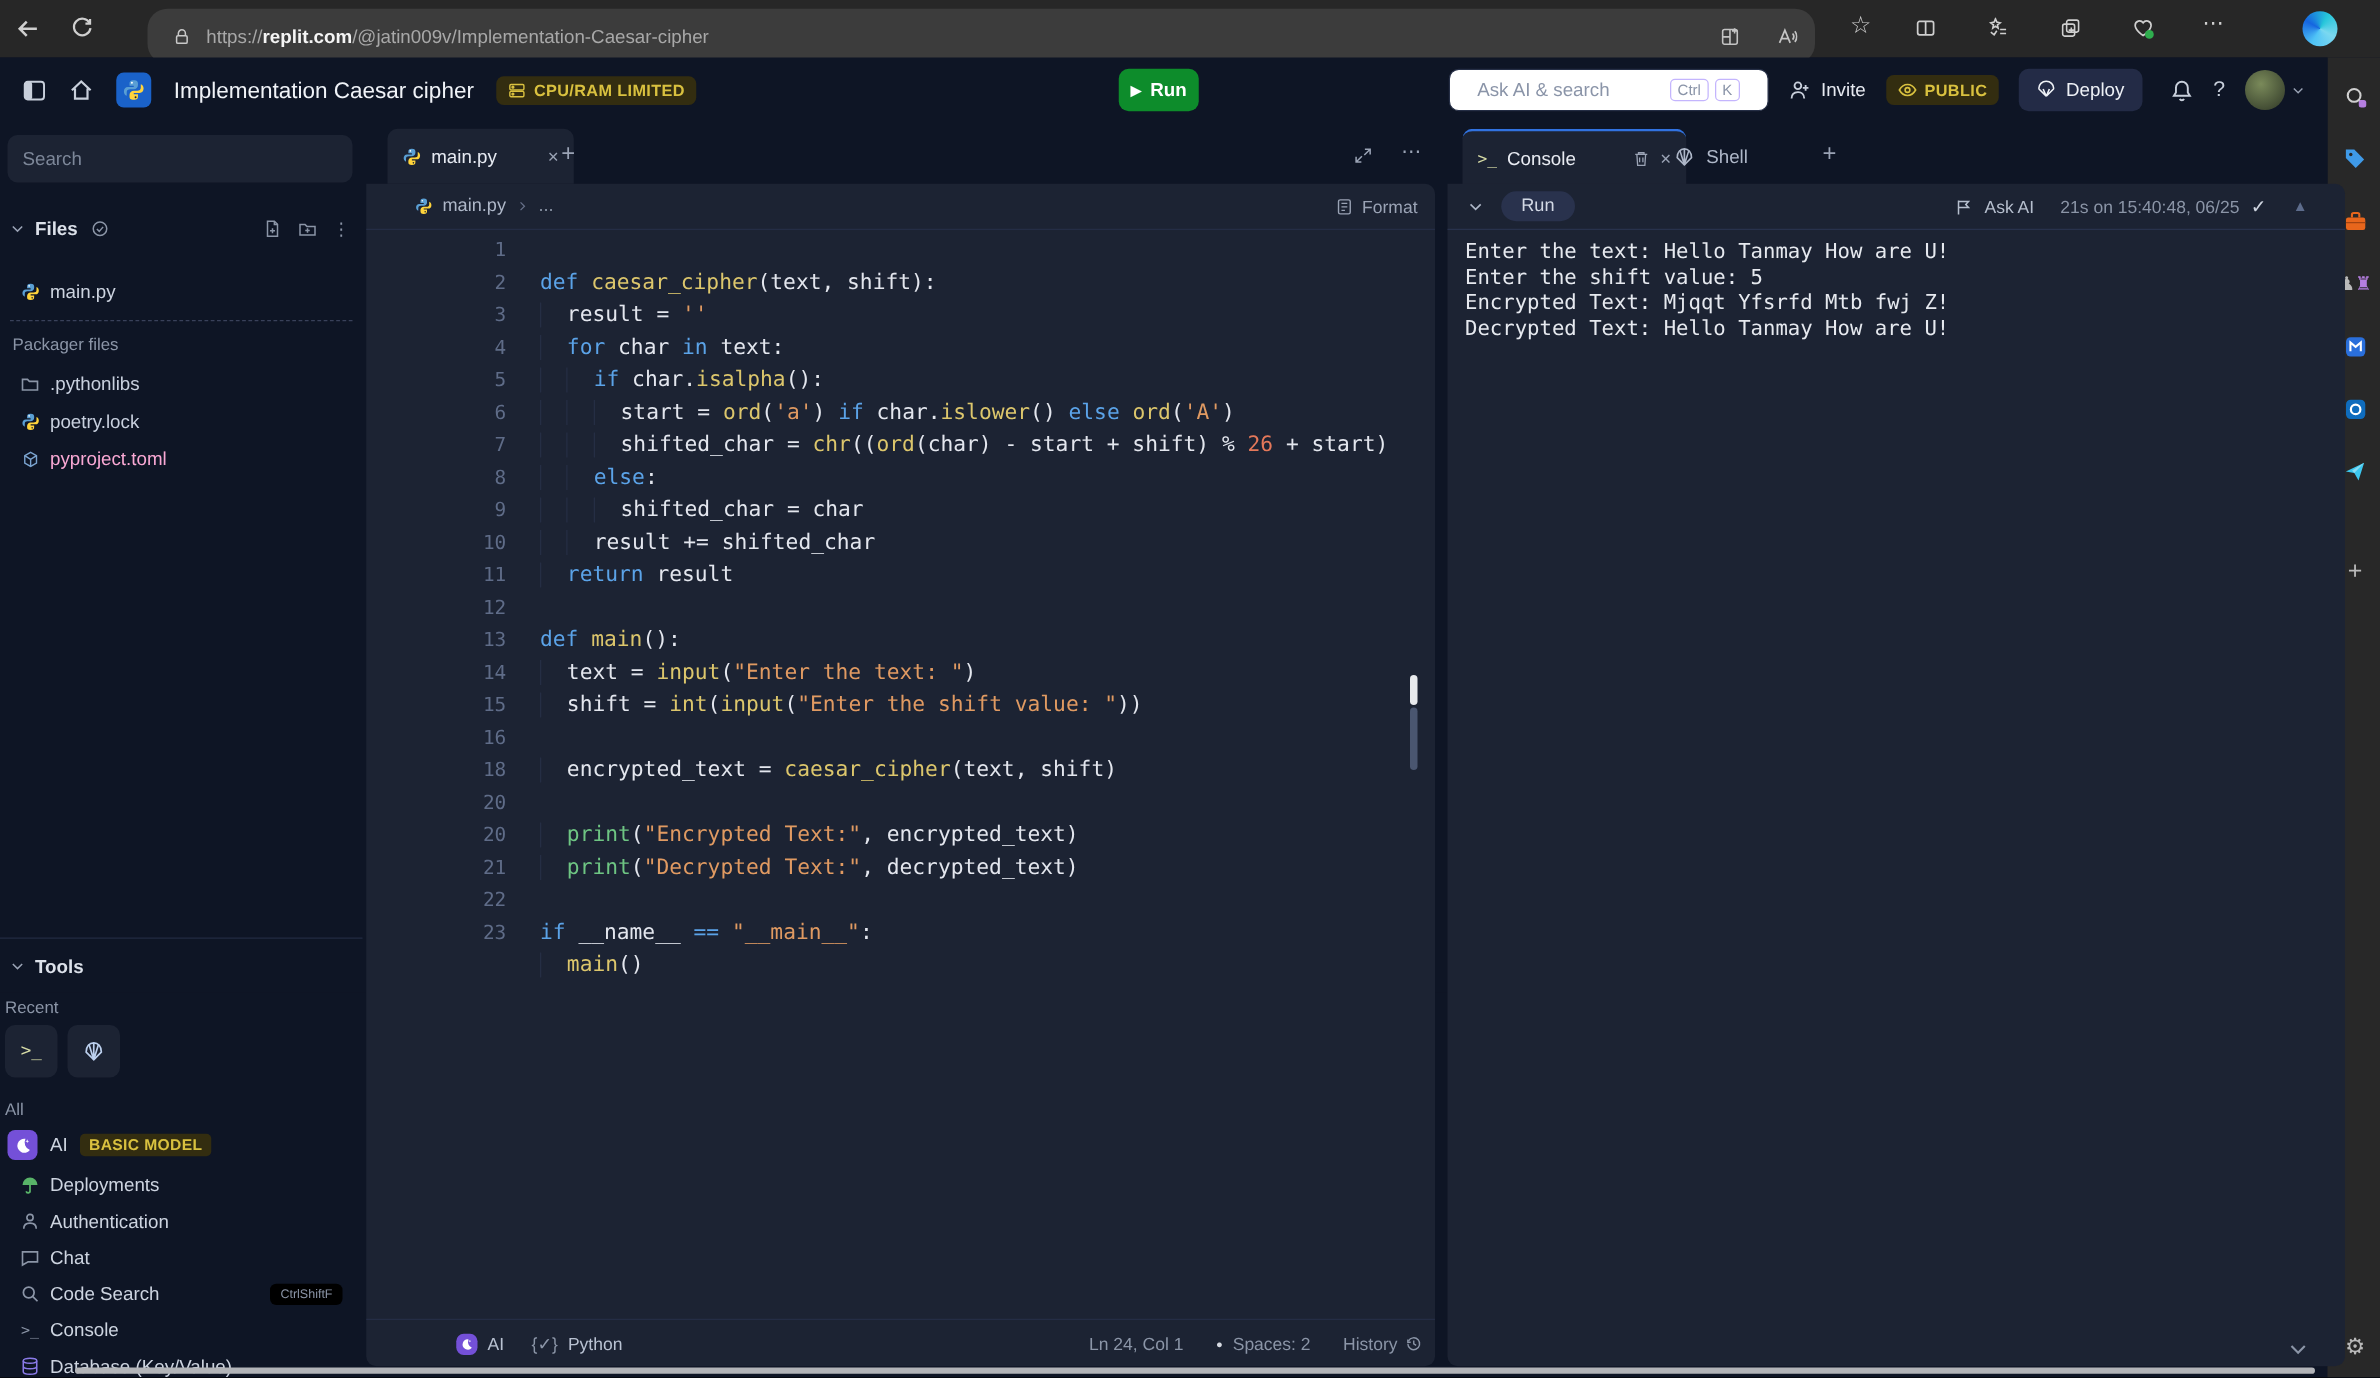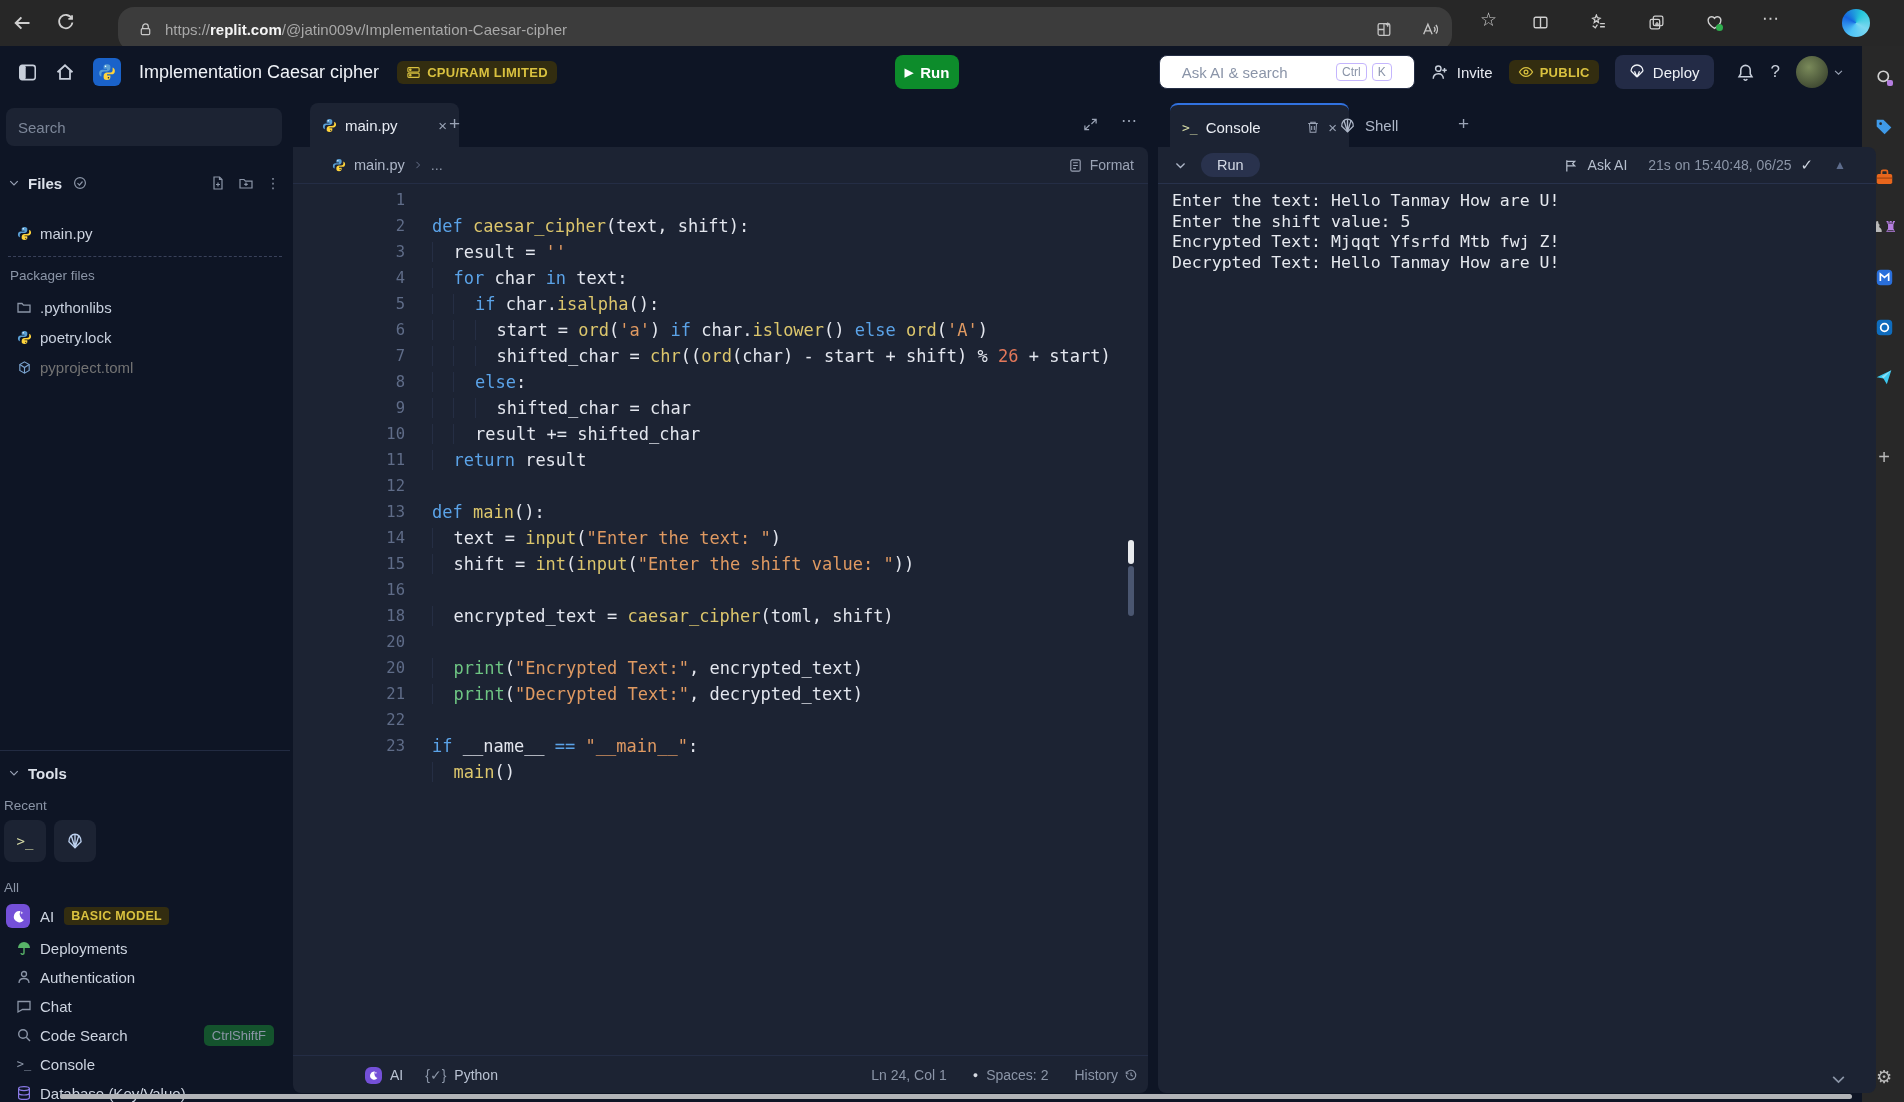--- a/index.html
+++ b/index.html
@@ -458,21 +458,21 @@
         <span>.pythonlibs</span>
       </div>
       <div class="sb-row" style="top:226px;color:#c8d0de">
         <span class="sb-ic" style="color:#7ba4d0">
             <svg class="ic" width="15" height="15" viewBox="0 0 16 16">
               <use href="#i-py"></use>
             </svg>
           </span>
         <span>poetry.lock</span>
       </div>
-      <div class="sb-row" style="top:256px;color:#737373">
+      <div class="sb-row" style="top:256px;color:#f9a8d4">
         <span class="sb-ic" style="color:#7ba4d0">
             <svg class="ic" width="15" height="15" viewBox="0 0 16 16">
               <use href="#i-cube"></use>
             </svg>
           </span>
         <span>pyproject.toml</span>
       </div>
 
       <div class="abs" style="left:0;top:652px;width:290px;border-top:1px solid #222b42"></div>
       <div class="sb-row" style="top:662px">
@@ -527,21 +527,21 @@
           </span>
         <span>Chat</span>
       </div>
       <div class="sb-row" style="top:924px">
         <span class="sb-ic">
             <svg class="ic" width="16" height="16" viewBox="0 0 16 16">
               <use href="#i-mag"></use>
             </svg>
           </span>
         <span>Code Search</span>
-        <span style="margin-left:auto;margin-right:16px;background:#14532d;border-radius:5px;padding:3px 8px;font-size:13px;color:#8b95a7">CtrlShiftF</span>
+        <span style="margin-left:auto;margin-right:16px;background:#000000;border-radius:5px;padding:3px 8px;font-size:10px;color:#8b95a7">CtrlShiftF</span>
       </div>
       <div class="sb-row" style="top:953px">
         <span class="sb-ic mono" style="font-size:12px">&gt;_</span>
         <span>Console</span>
       </div>
       <div class="sb-row" style="top:982px">
         <span class="sb-ic" style="color:#8a7ae8">
             <svg class="ic" width="16" height="16" viewBox="0 0 16 16">
               <use href="#i-db"></use>
             </svg>
@@ -641,21 +641,21 @@
             <div class="cl">
               <span class="ln">14</span>
               <span class="lc"><span class="ig">&nbsp;&nbsp;</span><span class="tk-p">shift = </span><span class="tk-f">int</span><span class="tk-p">(</span><span class="tk-f">input</span><span class="tk-p">(</span><span class="tk-s">"Enter the shift value: "</span><span class="tk-p">))</span></span>
             </div>
             <div class="cl">
               <span class="ln">15</span>
               <span class="lc"></span>
             </div>
             <div class="cl">
               <span class="ln">16</span>
-              <span class="lc"><span class="ig">&nbsp;&nbsp;</span><span class="tk-p">encrypted_text = </span><span class="tk-f">caesar_cipher</span><span class="tk-p">(toml, shift)</span></span>
+              <span class="lc"><span class="ig">&nbsp;&nbsp;</span><span class="tk-p">encrypted_text = </span><span class="tk-f">caesar_cipher</span><span class="tk-p">(text, shift)</span></span>
             </div>
             <div class="cl">
               <span class="ln">18</span>
               <span class="lc"></span>
             </div>
             <div class="cl">
               <span class="ln">20</span>
               <span class="lc"><span class="ig">&nbsp;&nbsp;</span><span class="tk-g">print</span><span class="tk-p">(</span><span class="tk-s">"Encrypted Text:"</span><span class="tk-p">, encrypted_text)</span></span>
             </div>
             <div class="cl">

